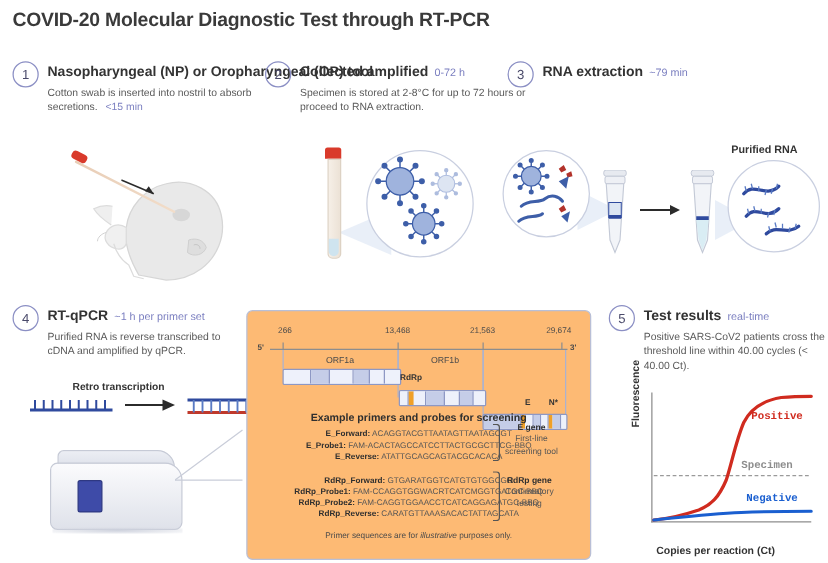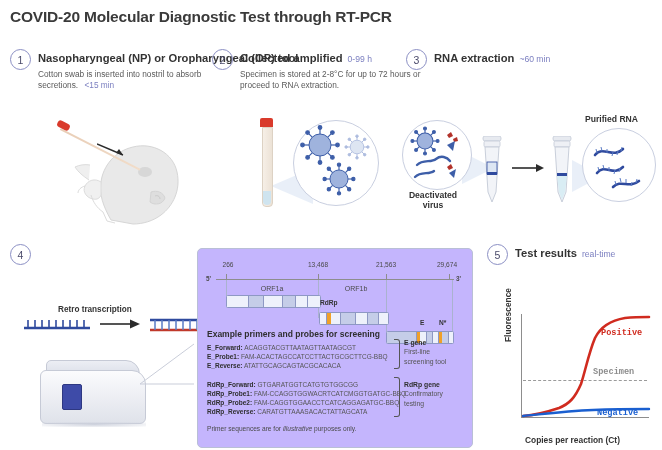--- a/index.html
+++ b/index.html
@@ -75,21 +75,21 @@
     background:#ffffff;
   }
   .cone{position:absolute;background:#dfe6f2;opacity:.75;}
 
   
   .ill-label{position:absolute;font-size:8.6px;font-weight:bold;color:#333;}
 
   
   .card{
     position:absolute;left:197px;top:248px;width:274px;height:198px;
-    border:1px solid #b9bfd6;border-radius:5px;background:#c4b5fd;
+    border:1px solid #b9bfd6;border-radius:5px;background:#fdba74;text-align:center;
   }
   .genome{position:absolute;left:8px;top:10px;width:256px;height:62px;}
   .axis{position:absolute;left:10px;top:20px;width:238px;height:1.2px;background:#8d8d8d;}
   .tick{position:absolute;top:15px;width:1px;height:6px;background:#8d8d8d;}
   .coord{position:absolute;top:2px;font-size:6.6px;color:#4a4a4a;transform:translateX(-50%);}
   .end5,.end3{position:absolute;top:16px;font-size:6.4px;color:#4a4a4a;font-weight:bold;}
   .orflab{position:absolute;font-size:7px;color:#4a4a4a;transform:translateX(-50%);}
   .gbar{
     position:absolute;height:11px;border:0.9px solid #8e98c4;background:#e8ecf8;border-radius:1.5px;
     display:flex;overflow:hidden;
@@ -191,21 +191,21 @@
     <svg width="40" height="20" style="position:absolute;left:52px;top:22px;">
       <line x1="0" y1="2" x2="26" y2="13" stroke="#2b2b2b" stroke-width="1.4"></line>
       <polygon points="26,13 19,11 22,7" fill="#2b2b2b"></polygon>
     </svg>
   </div>
 
   <div class="step" style="left:212px;top:48px;">
     <div class="step-head">
       <div class="num">2</div>
       <div class="head-text">
-        <span class="step-title">Collected amplified</span><span class="step-time">0-99 h</span>
+        <span class="step-title">Collected amplified</span><span class="step-time">0-72 h</span>
         <div class="step-desc">Specimen is stored at 2-8°C for up to 72 hours or proceed to RNA extraction.</div>
       </div>
     </div>
   </div>
 
   <div class="ill" style="left:253px;top:118px;width:140px;height:95px;">
     <div class="cone" style="left:18px;top:50px;width:0;height:0;border-left:0;border-top:18px solid transparent;border-bottom:18px solid transparent;border-right:42px solid #e2e9f5;background:none;"></div>
     <div class="tube" style="left:6px;top:0px;">
       <div class="tube-cap"></div>
       <div class="tube-body"></div>
@@ -279,21 +279,21 @@
           </g>
         </g>
       </svg>
     </div>
   </div>
 
   <div class="step" style="left:406px;top:48px;">
     <div class="step-head">
       <div class="num">3</div>
       <div class="head-text">
-        <span class="step-title">RNA extraction</span><span class="step-time">~60 min</span>
+        <span class="step-title">RNA extraction</span><span class="step-time">~79 min</span>
       </div>
     </div>
   </div>
 
   <div class="ill" style="left:400px;top:112px;width:262px;height:100px;">
 
     <div class="cone" style="left:62px;top:40px;width:0;height:0;border-top:16px solid transparent;border-bottom:16px solid transparent;border-left:32px solid #e2e9f5;background:none;"></div>
     <div class="mag" style="left:2px;top:8px;width:68px;height:68px;">
       <svg width="68" height="68" viewBox="0 0 68 68">
         <g transform="translate(22,20) scale(0.72)">
@@ -321,21 +321,20 @@
           <path d="M44 14 l4 -3 l2 4 l-4 2 z"></path>
           <path d="M50 18 l4 -2 l1 4 l-4 1 z"></path>
           <path d="M44 46 l4 -3 l2 4 l-4 2 z"></path>
         </g>
         <path d="M44 24 L52 20 L50 30 Z" fill="#3d5ea8"></path>
         <path d="M46 52 L53 48 L51 57 Z" fill="#3d5ea8"></path>
         <path d="M14 44 C20 38 28 42 33 38 C38 34 44 36 47 40" fill="none" stroke="#3d5ea8" stroke-width="2.4" stroke-linecap="round"></path>
         <path d="M12 56 C18 50 26 54 31 50" fill="none" stroke="#3d5ea8" stroke-width="2.4" stroke-linecap="round"></path>
       </svg>
     </div>
-    <div class="ill-label" style="left:-2px;top:78px;width:70px;text-align:center;line-height:10px;">Deactivated virus</div>
 
     <div class="ill" style="left:78px;top:24px;">
       <svg width="28" height="70" viewBox="0 0 28 70">
         <rect x="5" y="0" width="18" height="5" rx="2" fill="#e7eaf0" stroke="#c3c9d6" stroke-width="0.8"></rect>
         <rect x="6" y="5" width="16" height="6" rx="1.5" fill="#eef0f5" stroke="#c3c9d6" stroke-width="0.8"></rect>
         <path d="M7 11 L21 11 L18 56 L14 66 L10 56 Z" fill="#f2f4f8" stroke="#c3c9d6" stroke-width="0.9"></path>
         <rect x="9" y="26" width="10" height="12" fill="#dde6f3" stroke="#2f4a9e" stroke-width="0.8"></rect>
         <rect x="9" y="36" width="10" height="3" fill="#2f4a9e"></rect>
       </svg>
     </div>
@@ -383,20 +382,24 @@
             <line x1="48" y1="57" x2="49" y2="53"></line>
           <line x1="53" y1="54" x2="54" y2="50"></line>
         </g>
       </svg>
     </div>
   </div>
 
   <div class="step" style="left:10px;top:243px;">
     <div class="step-head">
       <div class="num">4</div>
+      <div class="head-text">
+        <span class="step-title">RT-qPCR</span><span class="step-time">~1 h per primer set</span>
+        <div class="step-desc" style="max-width:160px;">Purified RNA is reverse transcribed to cDNA and amplified by qPCR.</div>
+      </div>
     </div>
   </div>
 
   <div class="retro-title">Retro transcription</div>
   <svg width="72" height="14" style="position:absolute;left:22px;top:318px;">
     <line x1="2" y1="10" x2="68" y2="10" stroke="#2f4a9e" stroke-width="2.4"></line>
     <g stroke="#2f4a9e" stroke-width="1.6">
       <line x1="6" y1="10" x2="6" y2="2"></line>
         <line x1="13" y1="10" x2="13" y2="2"></line>
       <line x1="20" y1="10" x2="20" y2="2"></line>
@@ -530,35 +533,36 @@
       <span>Confirmatory</span><br>
       <span>testing</span>
     </div>
   </div>
 
   <div class="step" style="left:487px;top:243px;">
     <div class="step-head">
       <div class="num">5</div>
       <div class="head-text">
         <span class="step-title">Test results</span><span class="step-time">real-time</span>
+        <div class="step-desc" style="max-width:165px;">Positive SARS-CoV2 patients cross the threshold line within 40.00 cycles (&lt; 40.00 Ct).</div>
       </div>
     </div>
   </div>
 
   <div class="chart">
     <div class="c-ylab">Fluorescence</div>
     <div class="c-axis-y"></div>
     <div class="c-axis-x"></div>
     <div class="c-thresh"></div>
 
     <svg width="132" height="108" style="position:absolute;left:16px;top:0px;">
       <path d="M2,104 C16,103 26,100 38,96 C48,92 54,86 60,72 C64,60 68,40 74,26 C80,14 92,8 104,6 C114,5 122,5 128,5" fill="none" stroke="#d02b1f" stroke-width="2.6" stroke-linecap="round"></path>
       <path d="M2,104 C22,102 46,99 72,98 C96,97 114,97 128,97" fill="none" stroke="#1a5fd0" stroke-width="2.4" stroke-linecap="round"></path>
     </svg>
 
     <div class="c-lbl c-pos" style="left:96px;top:16px;">Positive</div>
     <div class="c-lbl c-thr" style="left:88px;top:55px;">Specimen</div>
-    <div class="c-lbl c-neg" style="left:92px;top:96px;">Negative</div>
+    <div class="c-lbl c-neg" style="left:92px;top:82px;">Negative</div>
 
     <div class="c-xlab">Copies per reaction (Ct)</div>
   </div>
 
 </div>
 
 </body></html>

